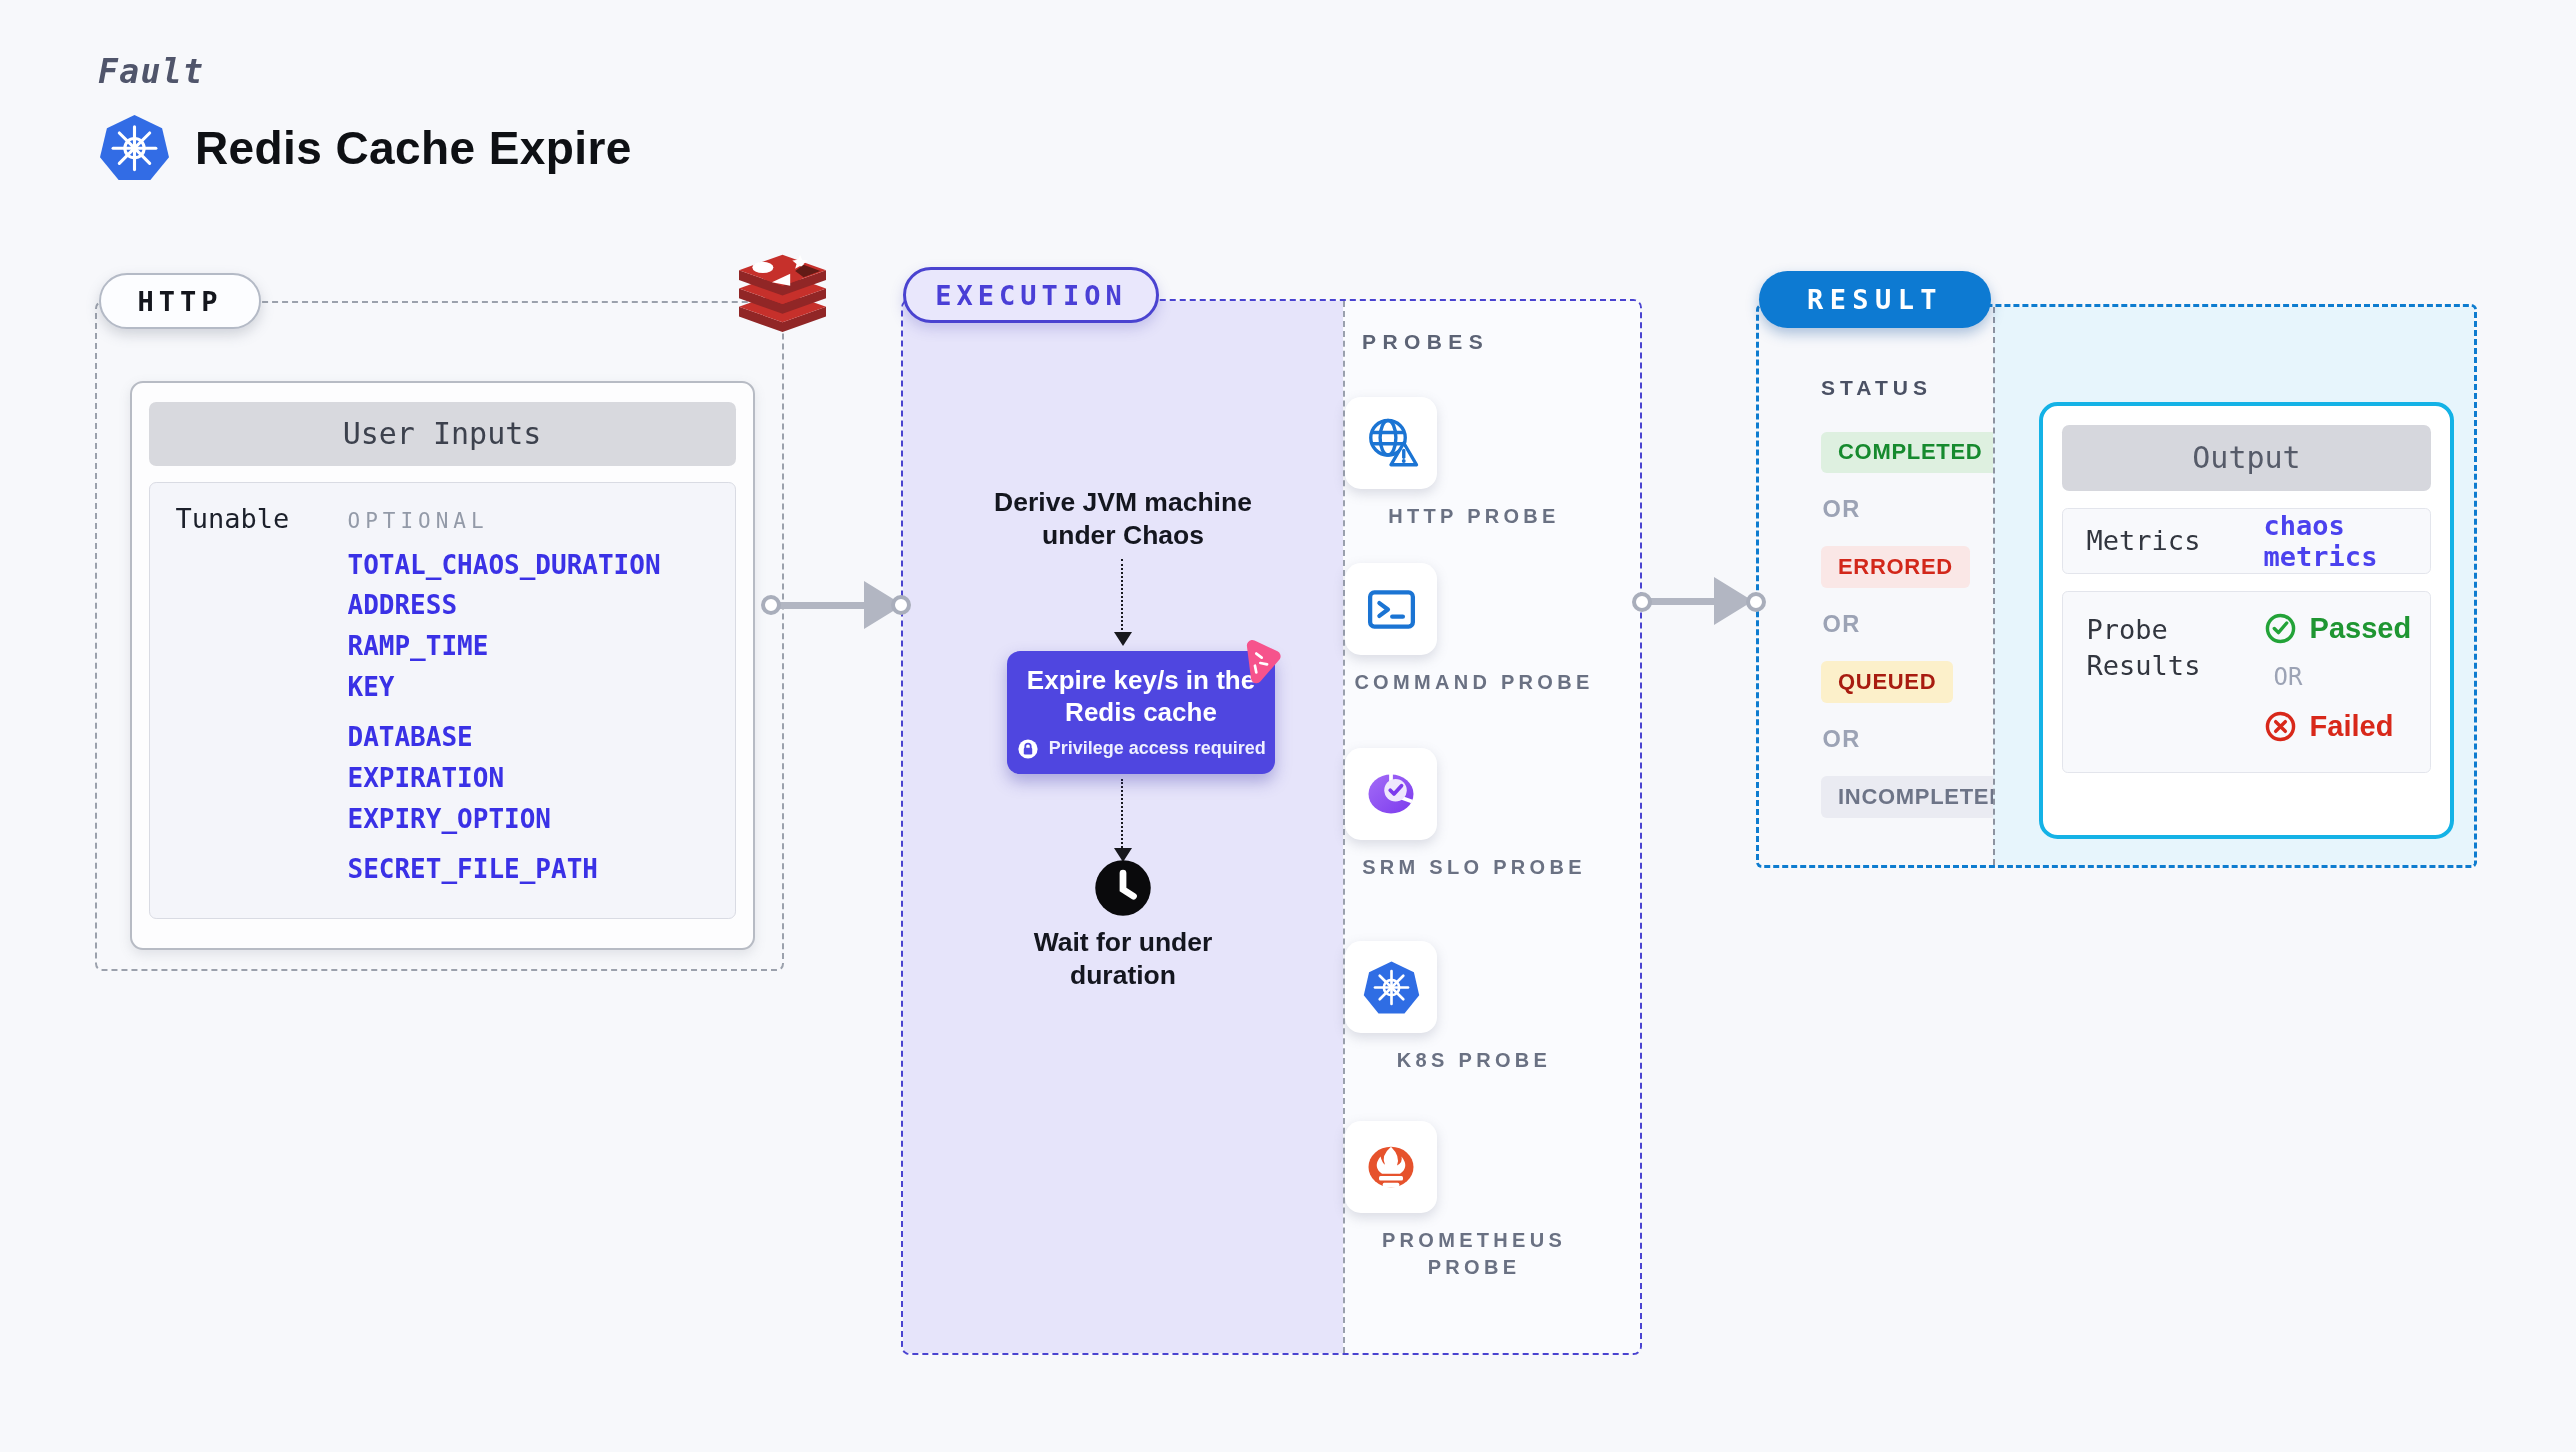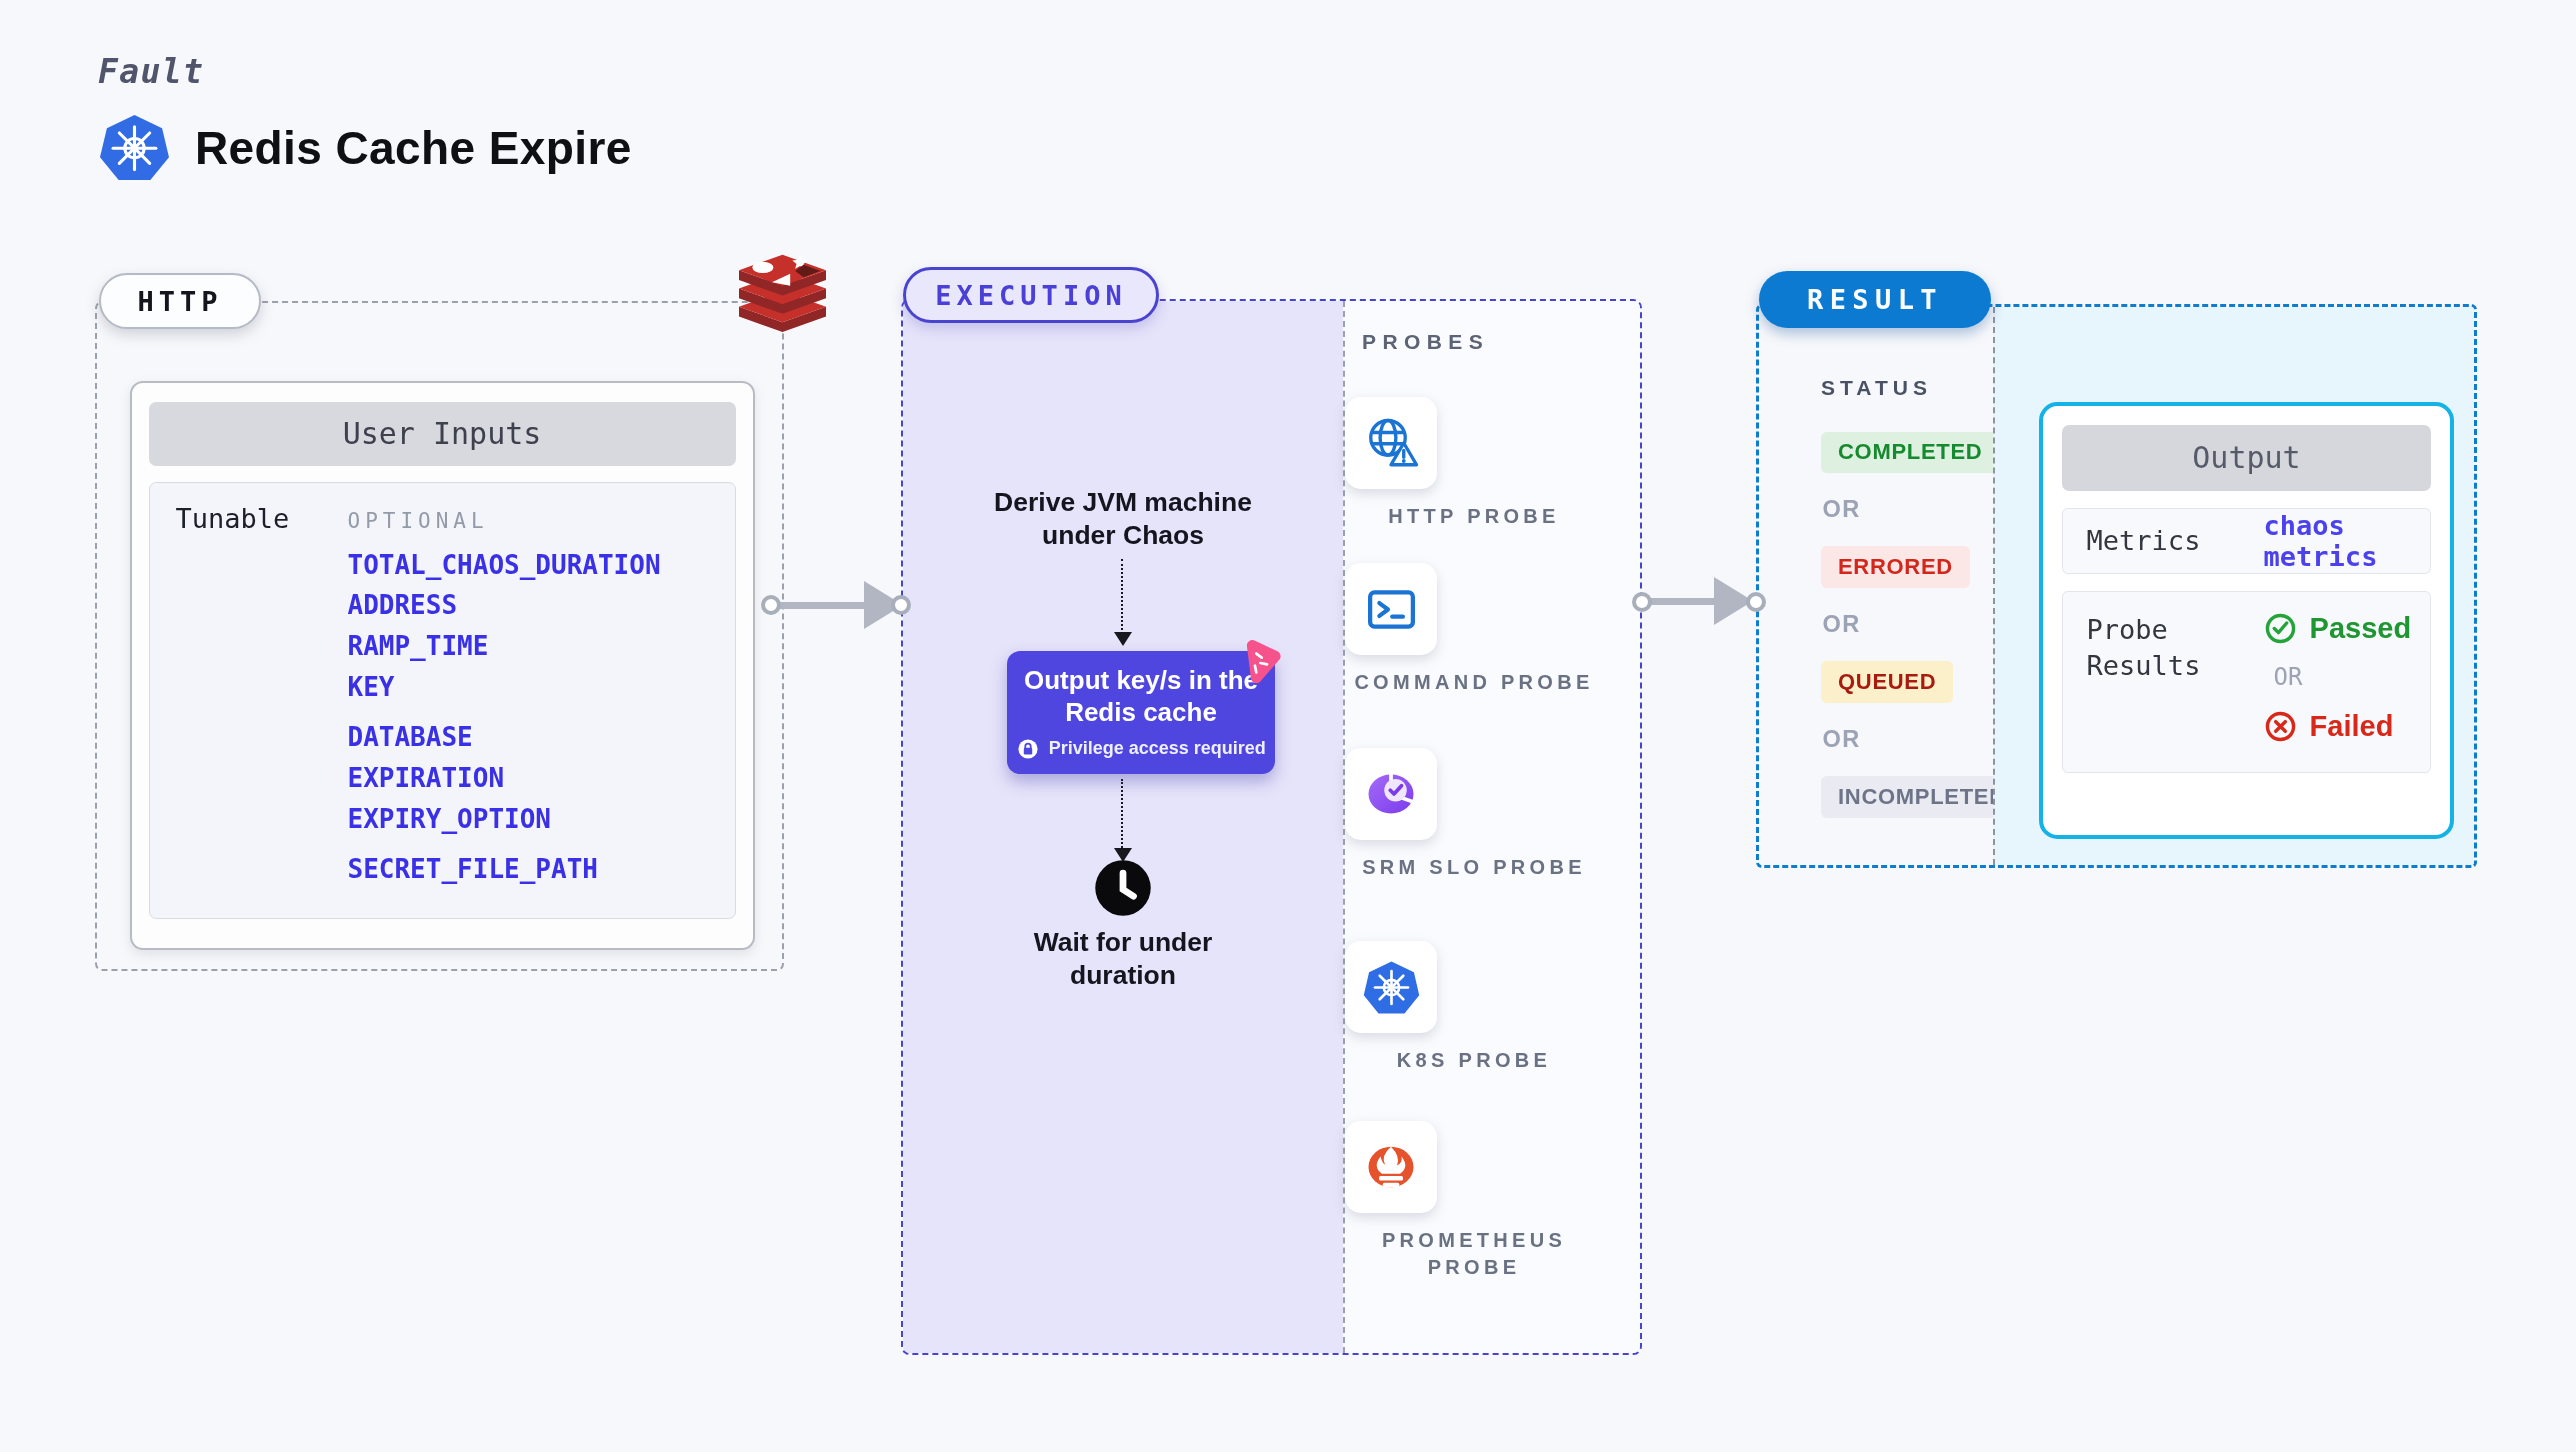--- a/index.html
+++ b/index.html
@@ -257,21 +257,21 @@
   <div class="exec-left">
     <div class="step-text" style="top:185px;">
       <div>Derive JVM machine</div>
       <div>under Chaos</div>
     </div>
     <div class="dotted-v" style="left:218px; top:258px; height:75px;"></div>
     <div class="dotted-head" style="left:211px; top:331px;"></div>
 
     <div class="action-box">
       <div class="action-title">
-        <div>Output key/s in the</div>
+        <div>Expire key/s in the</div>
         <div>Redis cache</div>
       </div>
       <div class="action-priv">
         <svg width="24" height="24" viewBox="0 0 40 40">
           <circle cx="20" cy="20" r="16" fill="#ffffff"></circle>
           <rect x="13" y="18" width="14" height="11" rx="2" fill="#4f46e0"></rect>
           <path d="M15.5,19 v-3.5 a4.5,4.5 0 0 1 9,0 V19" stroke="#4f46e0" stroke-width="3" fill="none"></path>
         </svg>
         <span class="action-priv-text">Privilege access required</span>
       </div>

